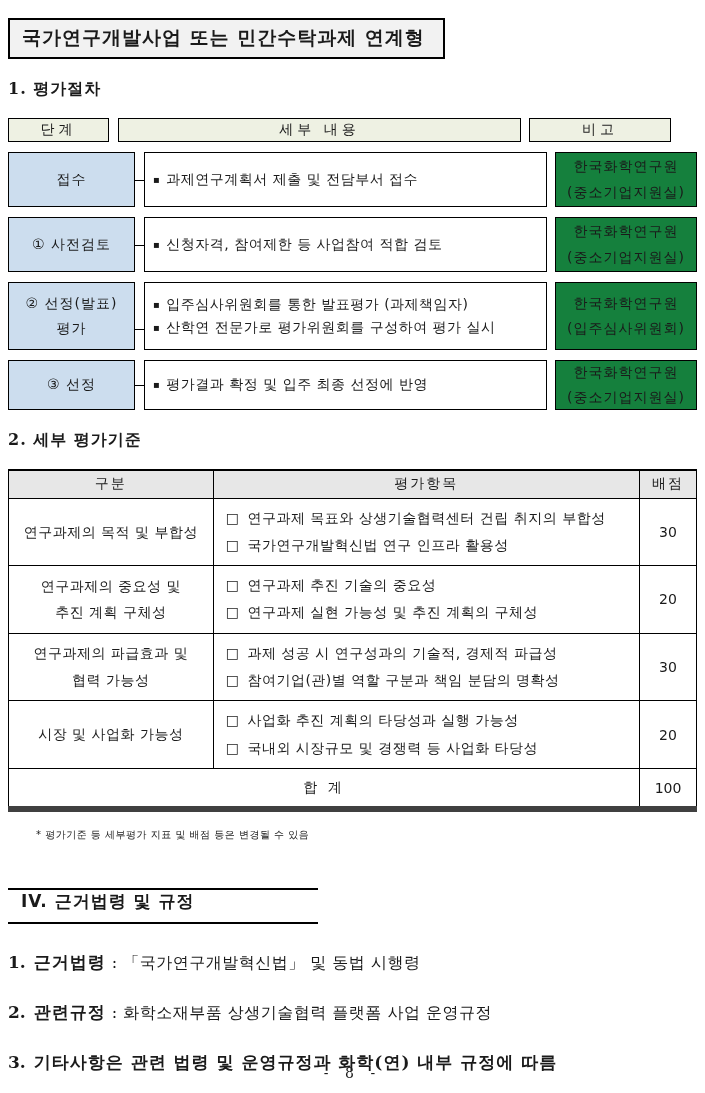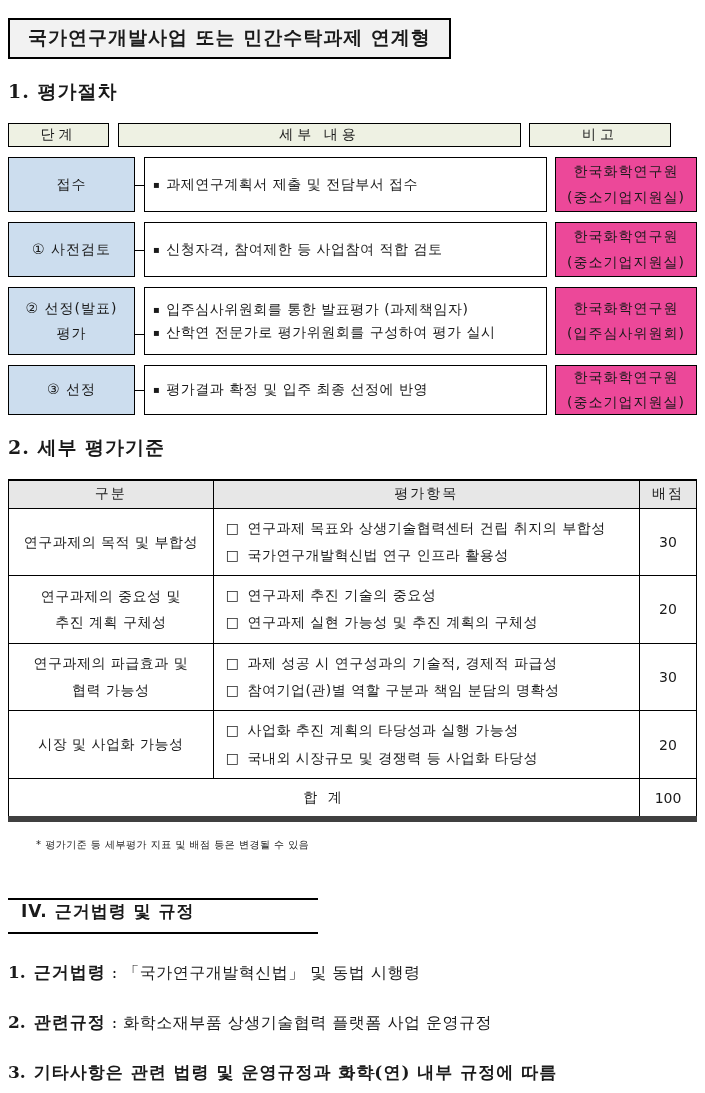--- a/index.html
+++ b/index.html
@@ -11,29 +11,29 @@
     position:relative;
     overflow:hidden;
   }
   .page { position:relative; width:705px; height:1093px; padding:18px 8px 0 8px; }
 
   
   .title-box {
     display:inline-block;
     border:2px solid #000;
     background:#f2f2f2;
-    padding:5px 18px 6px 18px;
+    padding:5px 18px 6px 12px;
     font-size:19px; font-weight:bold; letter-spacing:1px;
     font-family:"DejaVu Sans", sans-serif;
   }
 
   
   .sec-heading {
     font-family:"DejaVu Serif", serif;
-    font-size:19px; font-weight:600; letter-spacing:1px;
+    font-size:16px; font-weight:600; letter-spacing:1px;
     margin-top:18px;
   }
   #heading-1 { margin-top:20px; }
   #heading-2 { margin-top:20px; }
 
   
   .flow-table { width:689px; margin-top:18px; font-size:14px; }
   .flow-head { display:flex; }
   .flow-head .hd {
     height:24px; border:1px solid #000; background:#eef1e3;
@@ -54,21 +54,21 @@
   .c-mid { top:50%; }
   .c-low { top:69%; }
   .detail-box {
     width:403px; margin-left:9px; border:1px solid #000; background:#fff;
     display:flex; flex-direction:column; justify-content:center;
     padding:2px 4px 2px 8px; gap:5px;
   }
   .detail-line { display:flex; align-items:baseline; letter-spacing:0.5px; }
   .detail-line .bullet { font-size:10px; margin-right:6px; position:relative; top:-1px; }
   .remark-box {
-    width:142px; margin-left:8px; border:1px solid #000; background:#ec4899;
+    width:142px; margin-left:8px; border:1px solid #000; background:#15803d;
     display:flex; flex-direction:column; justify-content:center; align-items:center;
     line-height:1.8; letter-spacing:1px; text-align:center;
   }
   .h55 { height:55px; } .h68 { height:68px; } .h50 { height:50px; }
 
   
   .crit-table {
     width:689px; margin-top:18px;
     border-collapse:collapse; font-size:14px;
     border-top:2px solid #000; border-bottom:6px solid #404040;

